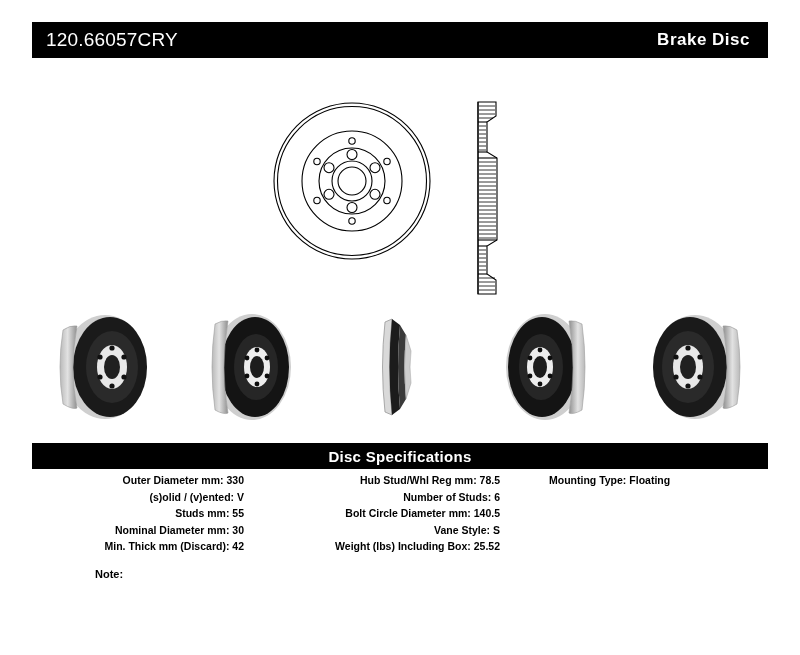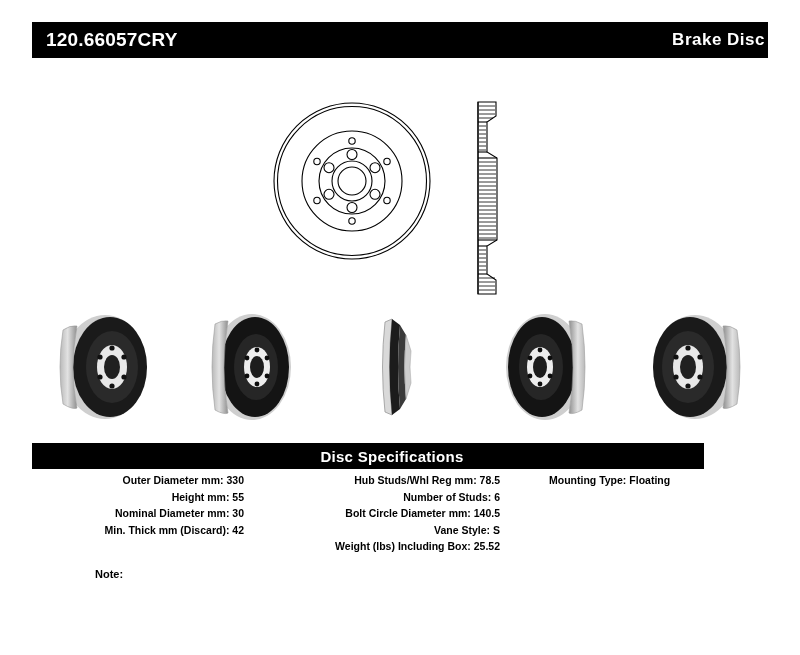--- a/index.html
+++ b/index.html
@@ -24,30 +24,30 @@
     width: 736px;
     height: 36px;
     background: #000000;
     display: flex;
     align-items: center;
     justify-content: space-between;
   }
   .header .part-number {
     color: #ffffff;
     font-size: 19px;
-    font-weight: bold;
+    font-weight: normal;
     letter-spacing: 0.2px;
     padding-left: 14px;
     white-space: nowrap;
   }
   .header .product-type {
     color: #ffffff;
     font-size: 17px;
     font-weight: bold;
-    padding-right: 3px;
+    padding-right: 18px;
     white-space: nowrap;
     letter-spacing: 0.5px;
   }
 
   
   .drawings-top {
     position: absolute;
     left: 0;
     top: 66px;
     width: 800px;
@@ -59,31 +59,30 @@
     top: 300px;
     width: 800px;
     height: 135px;
   }
 
   
   .spec-title-bar {
     position: absolute;
     left: 32px;
     top: 443px;
-    width: 624px;
+    width: 736px;
     height: 26px;
     background: #000000;
     color: #ffffff;
     font-size: 15px;
     font-weight: bold;
     display: flex;
     align-items: center;
     justify-content: center;
     letter-spacing: 0.3px;
-    padding-left: 48px;
   }
 
   .spec-body {
     position: absolute;
     left: 32px;
     top: 472px;
     width: 736px;
     height: 120px;
     font-size: 10.5px;
   }
@@ -290,36 +289,40 @@
 
 <div class="spec-title-bar">Disc Specifications</div>
 
 <div class="spec-body">
   <div class="spec-col left">
     <div class="spec-line">
       <span class="label">Outer Diameter mm: </span>
       <span class="value">330</span>
     </div>
     <div class="spec-line">
-      <span class="label">Height mm: </span>
+      <span class="label">(s)olid / (v)ented: </span>
+      <span class="value">V</span>
+    </div>
+    <div class="spec-line">
+      <span class="label">Studs mm: </span>
       <span class="value">55</span>
     </div>
     <div class="spec-line">
       <span class="label">Nominal Diameter mm: </span>
       <span class="value">30</span>
     </div>
     <div class="spec-line">
       <span class="label">Min. Thick mm (Discard): </span>
       <span class="value">42</span>
     </div>
   </div>
 
   <div class="spec-col mid">
     <div class="spec-line">
-      <span class="label">Hub Studs/Whl Reg mm: </span>
+      <span class="label">Hub Stud/Whl Reg mm: </span>
       <span class="value">78.5</span>
     </div>
     <div class="spec-line">
       <span class="label">Number of Studs: </span>
       <span class="value">6</span>
     </div>
     <div class="spec-line">
       <span class="label">Bolt Circle Diameter mm: </span>
       <span class="value">140.5</span>
     </div>

